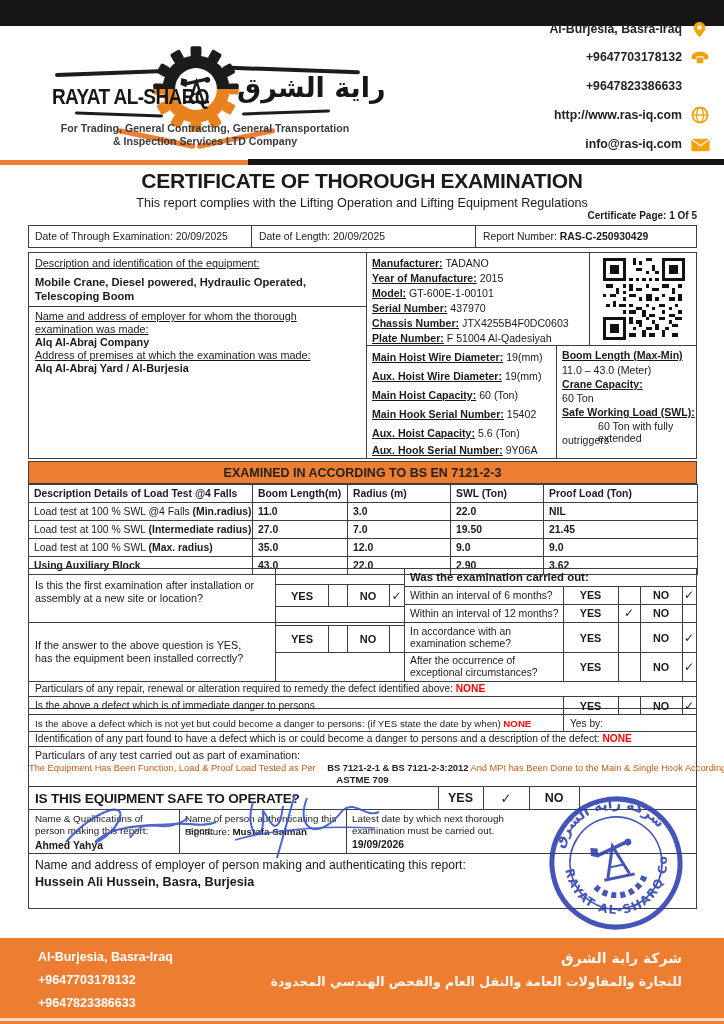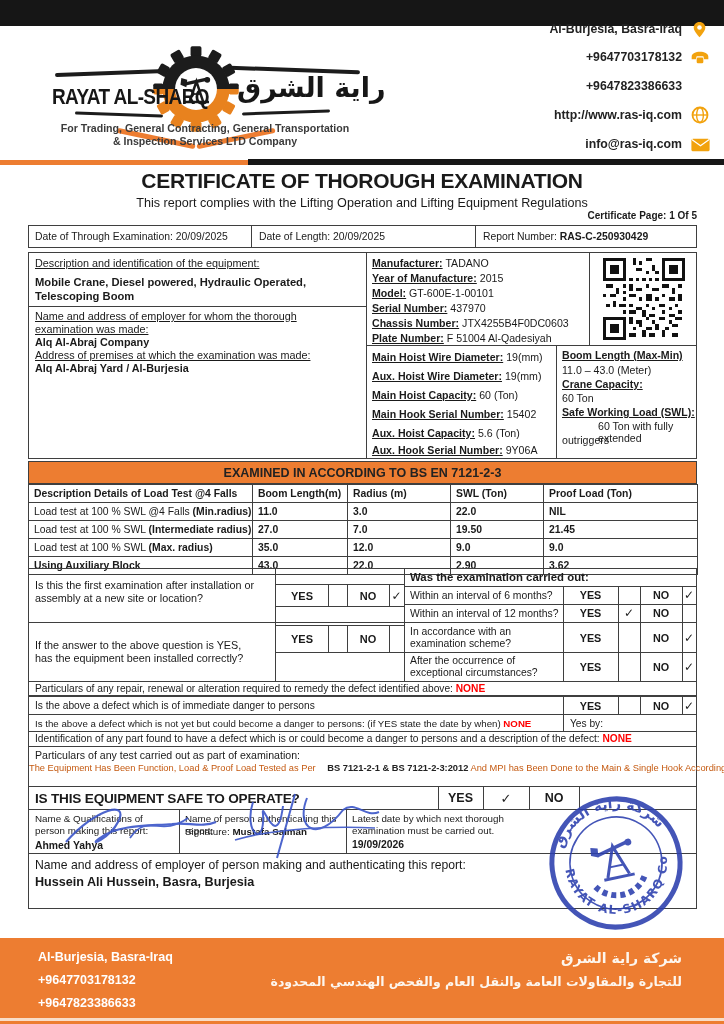--- a/index.html
+++ b/index.html
@@ -388,21 +388,21 @@
     <div class="cell b" style="left:534px;top:0;width:55px;height:29px;font-size:10.8px;">YES</div>
     <div class="cell chk" style="left:589px;top:0;width:22px;height:29px;"></div>
     <div class="cell b" style="left:611px;top:0;width:42px;height:29px;font-size:10.8px;">NO</div>
     <div class="cell chk" style="left:653px;top:0;width:14px;height:29px;">✓</div>
     <div class="cell b" style="left:534px;top:29px;width:55px;height:29px;font-size:10.8px;">YES</div>
     <div class="cell chk" style="left:589px;top:29px;width:22px;height:29px;"></div>
     <div class="cell b" style="left:611px;top:29px;width:42px;height:29px;font-size:10.8px;">NO</div>
     <div class="cell chk" style="left:653px;top:29px;width:14px;height:29px;">✓</div>
   </div>
 
-  <div class="box" style="left:28px;top:681px;width:669px;height:15px;">
+  <div class="box" style="left:28px;top:681px;width:669px;height:28px;">
     <div class="abs nowrap" style="left:6px;top:1px;font-size:10.2px;">
       <span>Particulars of any repair, renewal or alteration required to remedy the defect identified above:</span> <span class="red">NONE</span>
     </div>
   </div>
 
   <div class="box" style="left:28px;top:696px;width:669px;height:19px;">
     <div class="abs nowrap" style="left:6px;top:3px;font-size:10.2px;">Is the above a defect which is of immediate danger to persons</div>
     <div class="vl" style="left:534px;top:0;height:17px;"></div>
     <div class="vl" style="left:589px;top:0;height:17px;"></div>
     <div class="vl" style="left:611px;top:0;height:17px;"></div>
@@ -425,20 +425,21 @@
     <div class="abs nowrap" style="left:6px;top:1px;font-size:10.2px;">
       <span>Identification of any part found to have a defect which is or could become a danger to persons and a description of the defect:</span> <span class="red">NONE</span>
     </div>
   </div>
 
   <div class="box" style="left:28px;top:746px;width:669px;height:41px;">
     <div class="abs" style="left:6px;top:2px;font-size:10.6px;">Particulars of any test carried out as part of examination:</div>
     <div class="abs ctr nowrap" style="left:0;top:16px;width:667px;font-size:9.3px;color:#C55A11;">
       <span>The Equipment Has Been Function, Load &amp; Proof Load Tested as Per</span> <span class="b" style="color:#222;margin-left:9px;">BS 7121-2-1 &amp; BS 7121-2-3:2012</span> <span>And MPI has Been Done to the Main &amp; Single Hook According to</span>
     </div>
+    <div class="abs ctr b" style="left:0;top:27px;width:667px;font-size:9.6px;color:#222;">ASTME 709</div>
   </div>
 
   <div class="box" style="left:28px;top:786px;width:669px;height:24px;">
     <div class="abs b nowrap" style="left:6px;top:4px;font-size:13.6px;letter-spacing:-0.2px;">IS THIS EQUIPMENT SAFE TO OPERATE?</div>
     <div class="vl" style="left:409px;top:0;height:22px;"></div>
     <div class="vl" style="left:454px;top:0;height:22px;"></div>
     <div class="vl" style="left:500px;top:0;height:22px;"></div>
     <div class="vl" style="left:550px;top:0;height:22px;"></div>
     <div class="cell b" style="left:409px;top:0;width:45px;height:22px;font-size:12.5px;">YES</div>
     <div class="cell chk" style="left:454px;top:0;width:46px;height:22px;font-size:13px;">✓</div>

